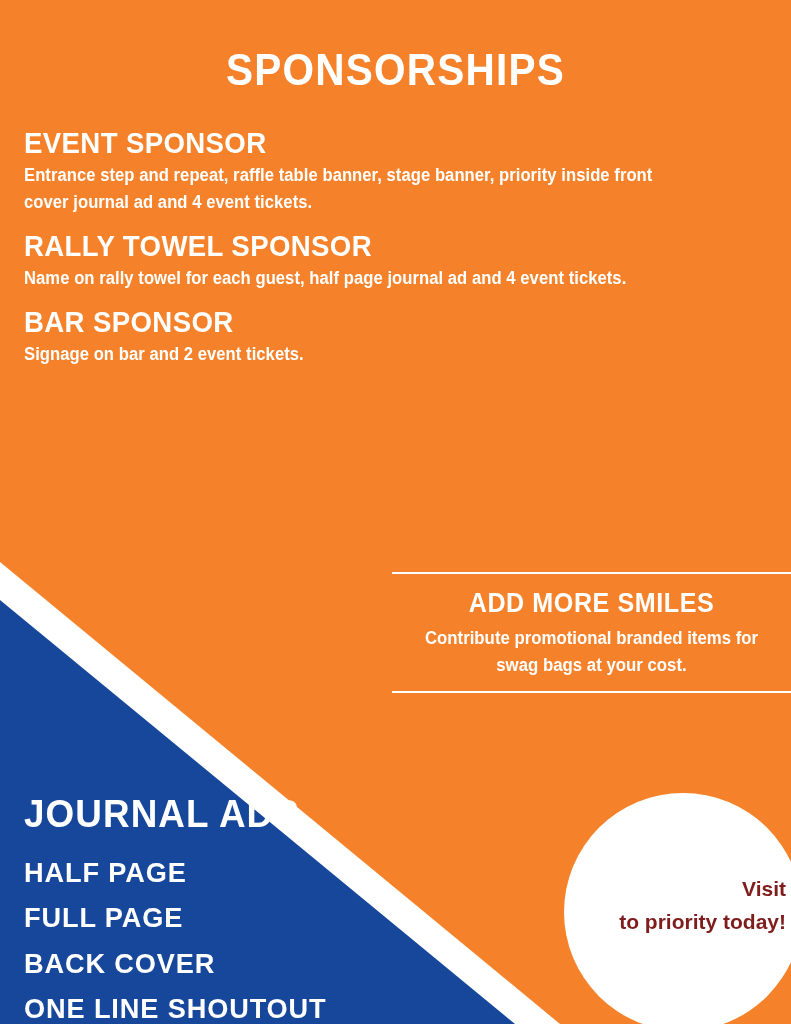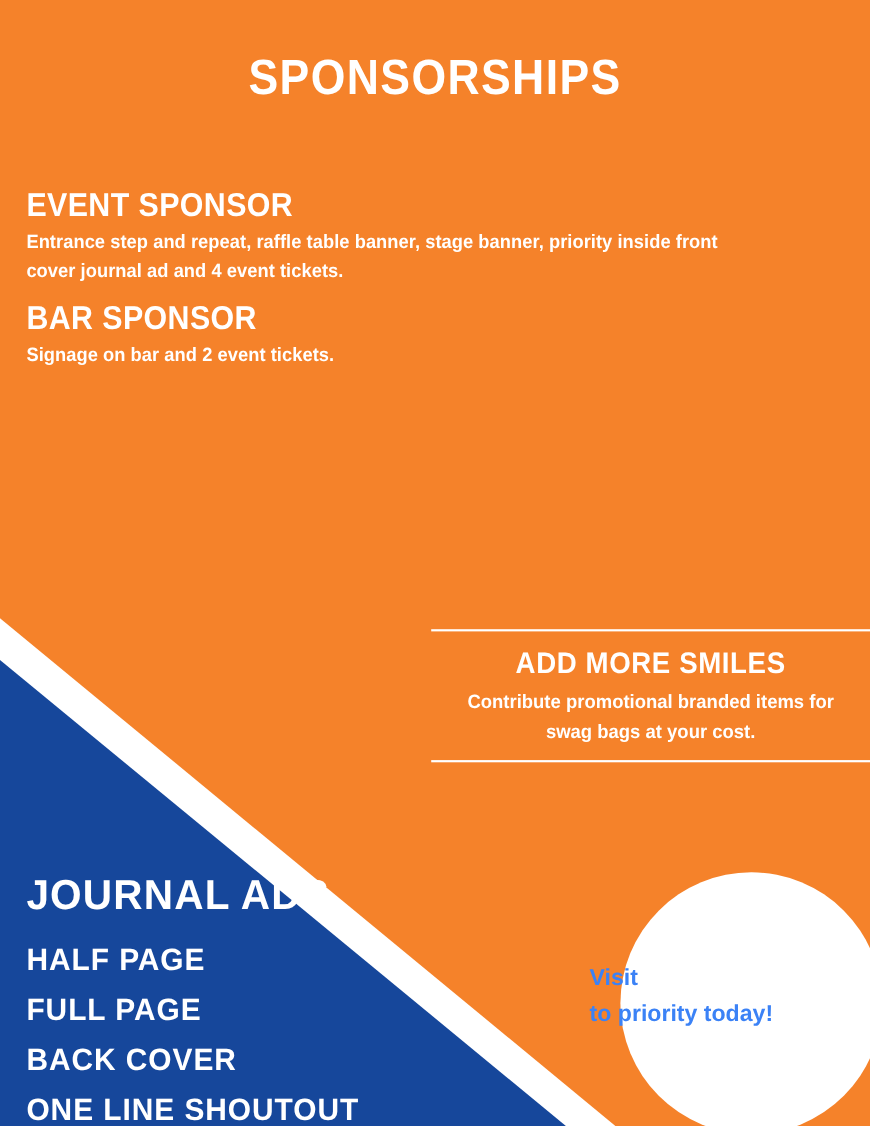--- a/index.html
+++ b/index.html
@@ -44,21 +44,20 @@
     font-weight:bold;
     letter-spacing:1.4px;
     transform:scaleX(0.9);
     white-space:nowrap;
   }
 
   .tiers {
     position:absolute;
     top:127px; left:24px;
     width:700px;
-    margin-top:44px;
   }
 
   .tier { margin-bottom:14px; }
   .tier:last-child { margin-bottom:0; }
 
   .tier-name {
     color:#ffffff;
     font-size:30px;
     font-weight:bold;
     letter-spacing:0.4px;
@@ -137,22 +136,22 @@
     transform:scaleX(0.97);
     transform-origin:left center;
     white-space:nowrap;
   }
 
   
   .cta {
     position:absolute;
     left:536px; top:872px;
     width:250px;
-    text-align:left;
-    color:#3b82f6;
+    text-align:right;
+    color:#7f1d1d;
     font-size:21px;
     font-weight:bold;
     line-height:1.58;
   }
   .cta div { white-space:nowrap; }
 </style>
 </head>
 <body>
 
 <div id="flyer">
@@ -168,20 +167,24 @@
 
     <div class="flyer-title">SPONSORSHIPS</div>
 
     <div class="tiers">
 
       <div class="tier">
         <div class="tier-name">EVENT SPONSOR</div>
         <div class="tier-desc">Entrance step and repeat, raffle table banner, stage banner, priority inside front cover journal ad and 4 event tickets.</div>
       </div>
 
+      <div class="tier">
+        <div class="tier-name">RALLY TOWEL SPONSOR</div>
+        <div class="tier-desc">Name on rally towel for each guest, half page journal ad and 4 event tickets.</div>
+      </div>
 
       <div class="tier">
         <div class="tier-name">BAR SPONSOR</div>
         <div class="tier-desc">Signage on bar and 2 event tickets.</div>
       </div>
 
 
 
     </div>
   </div>

